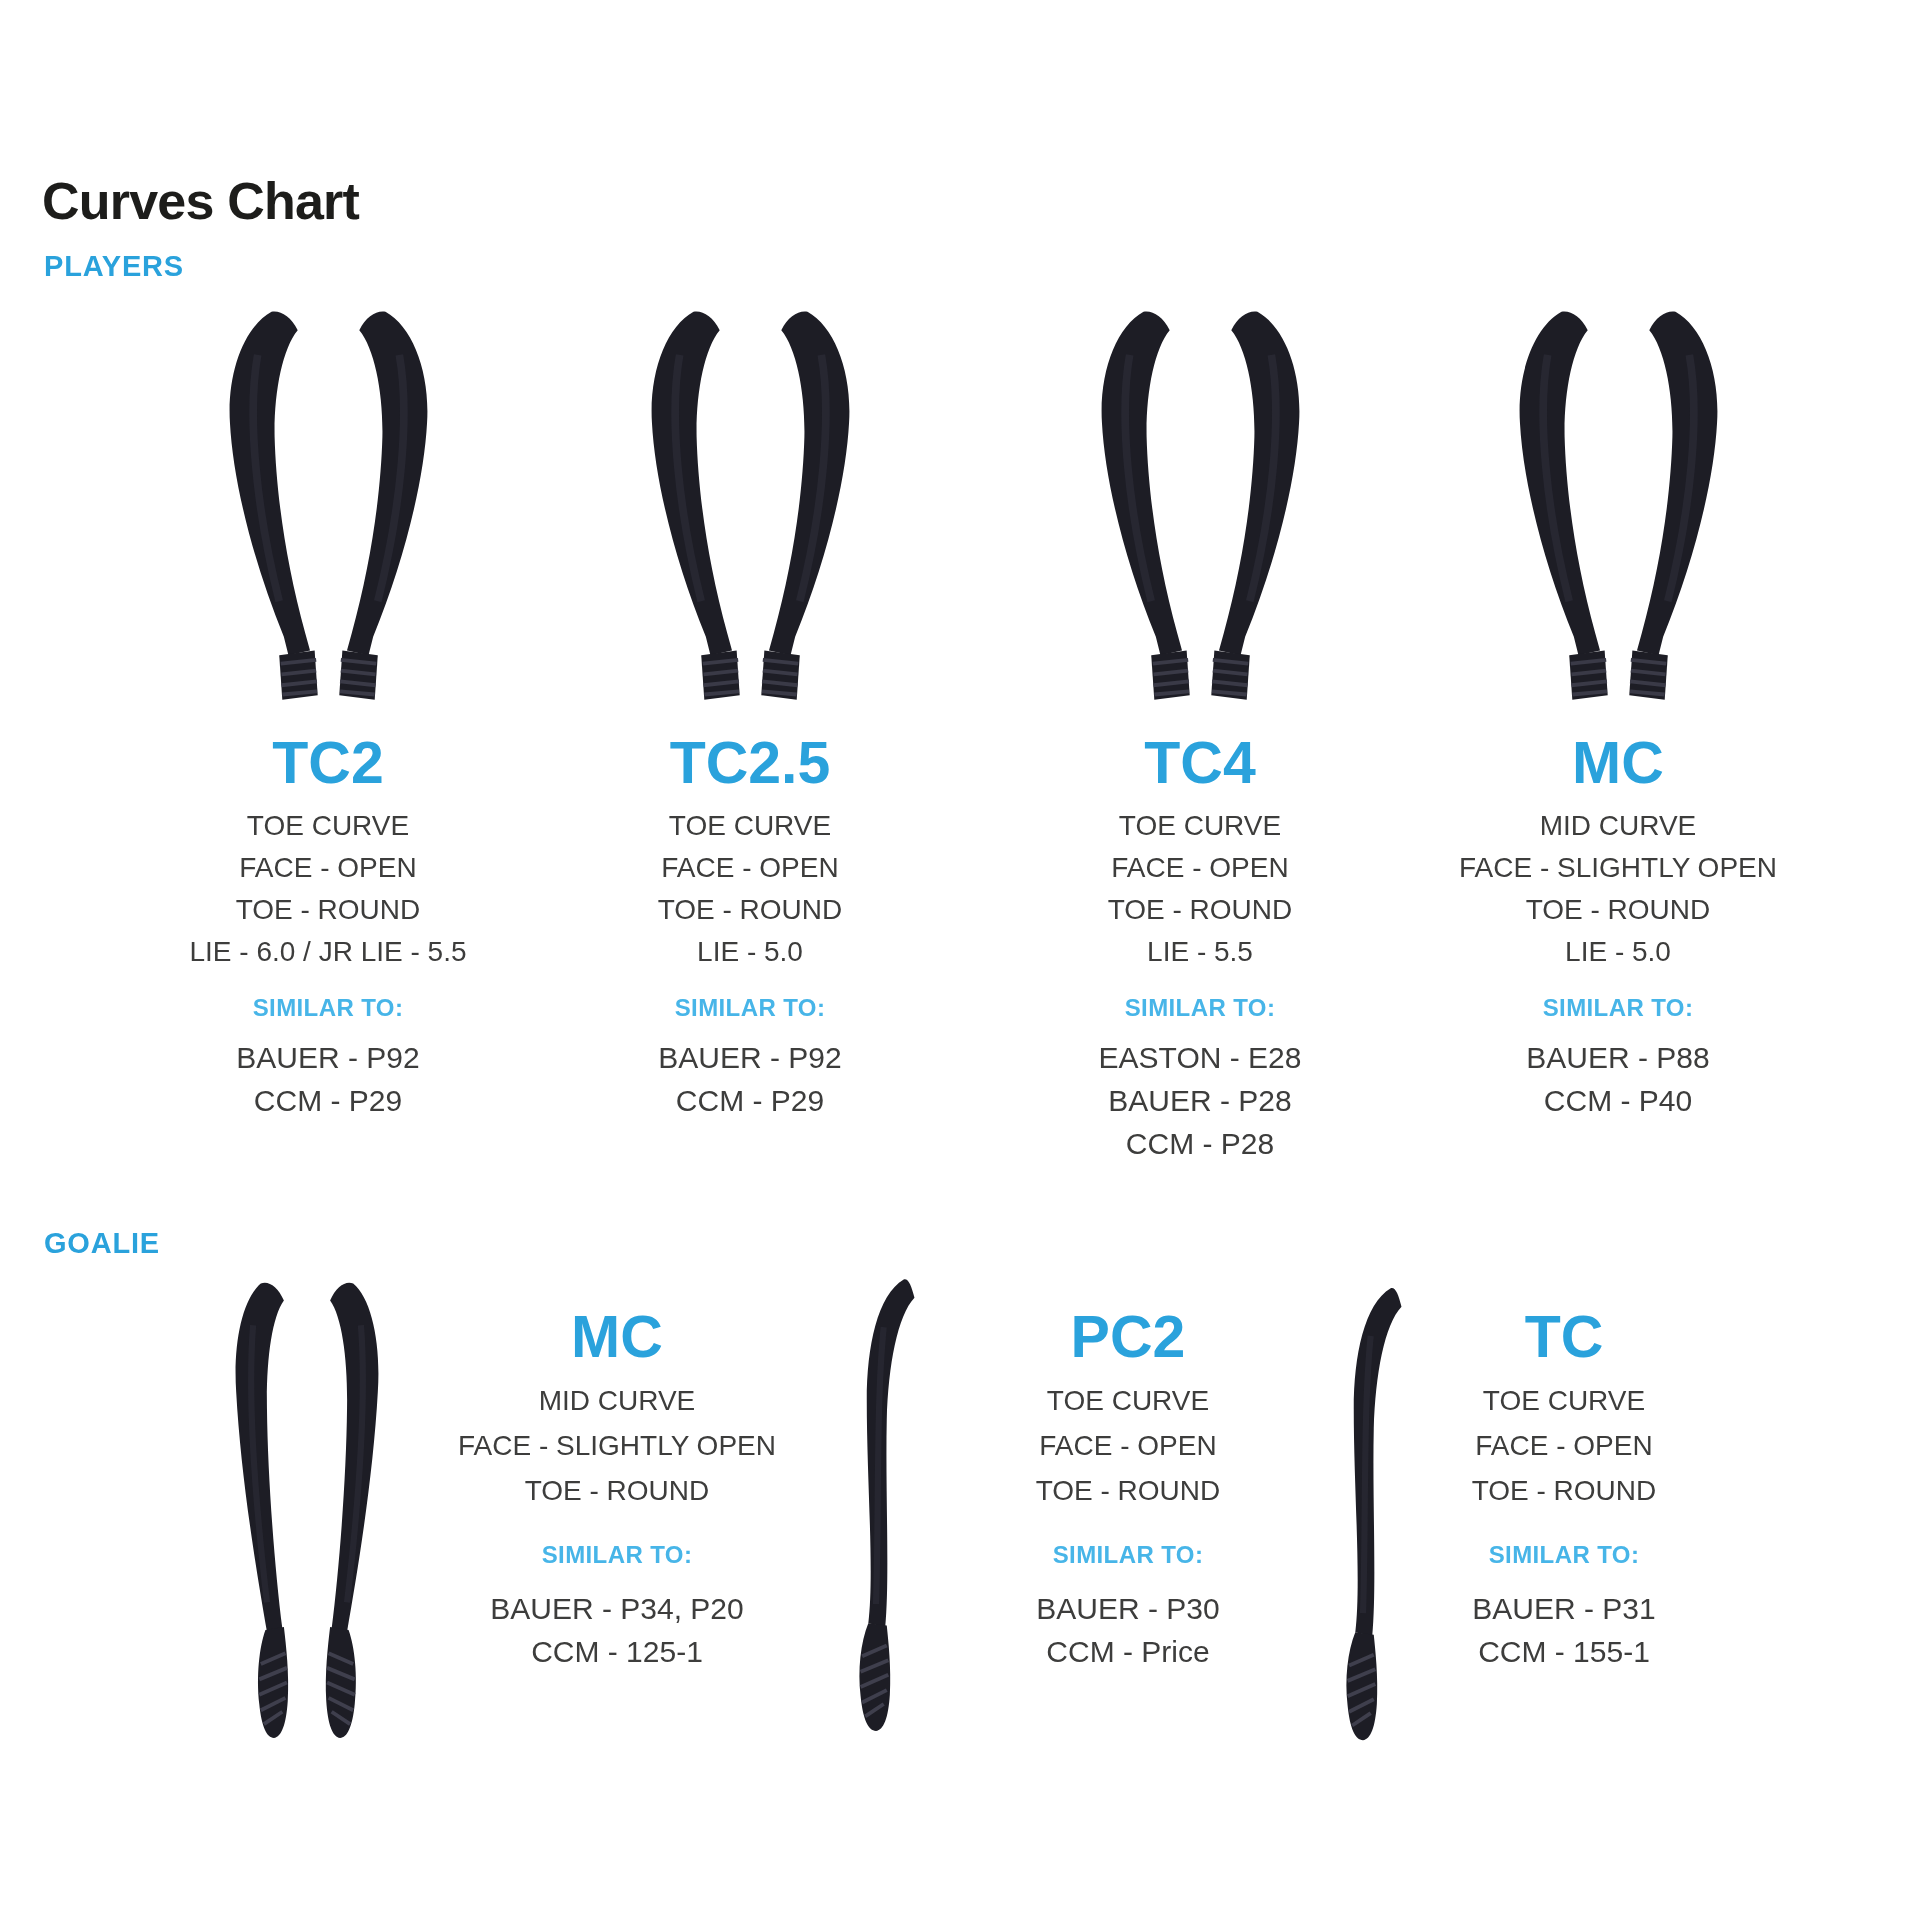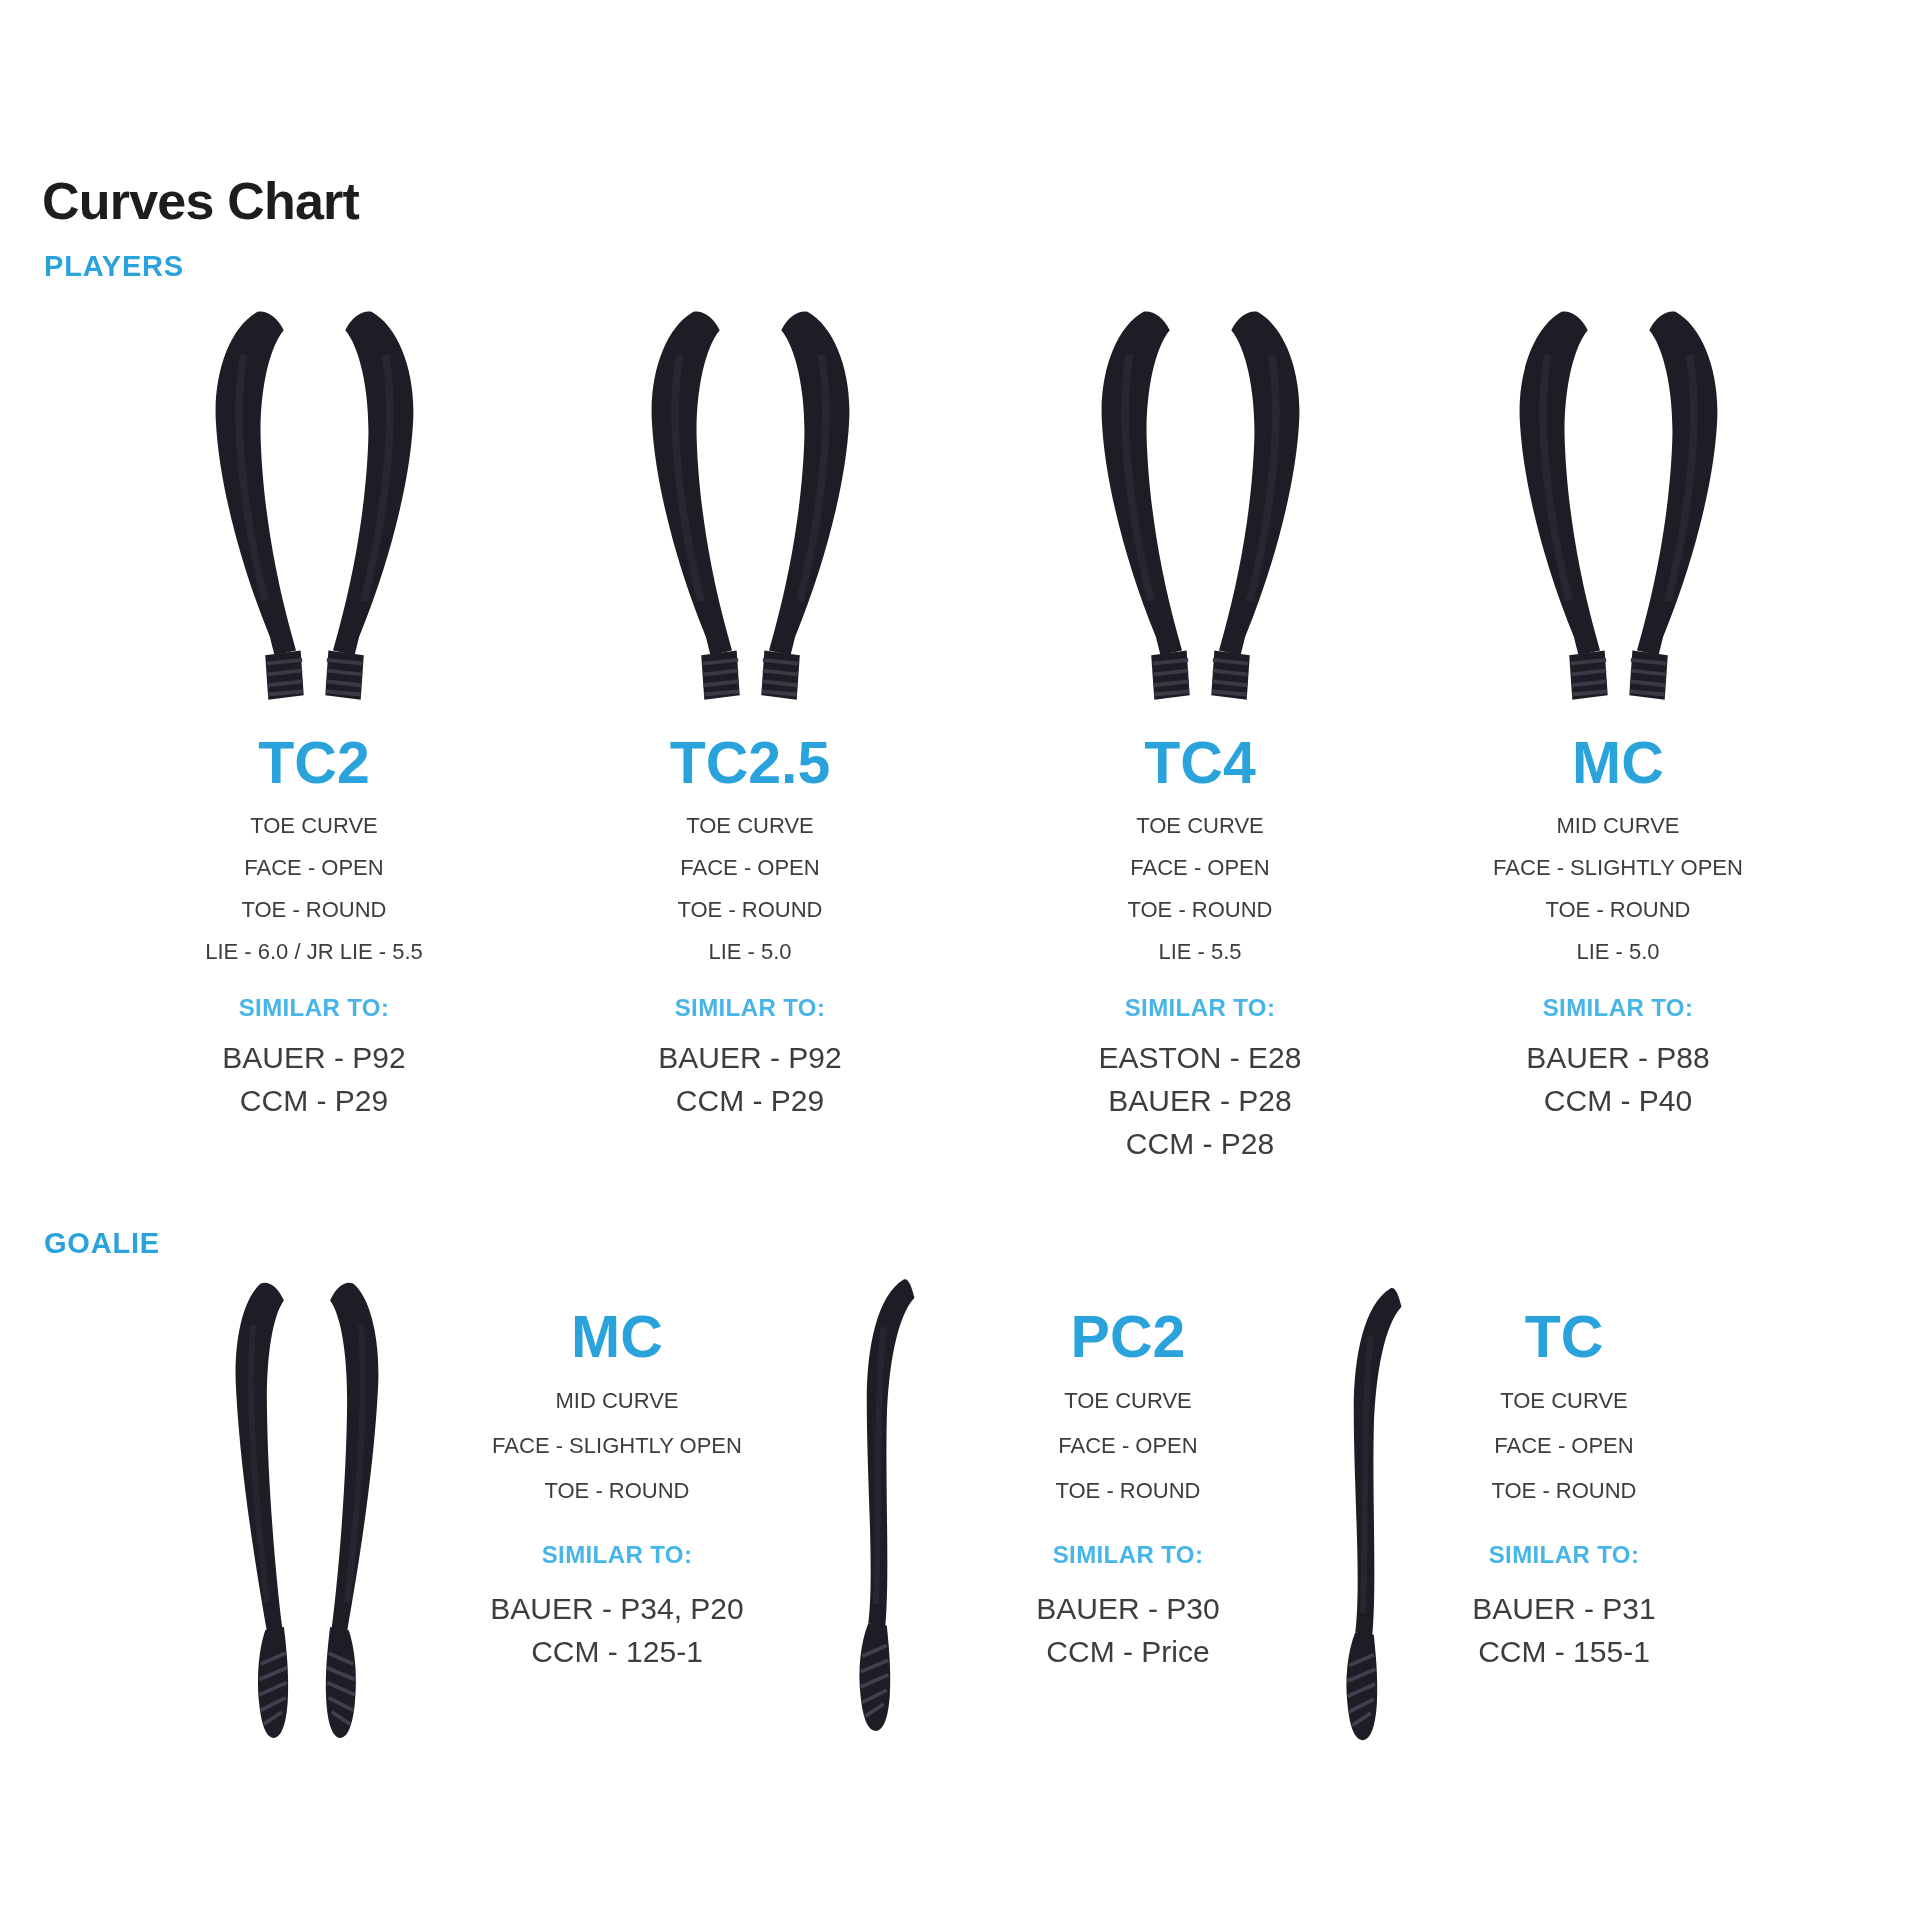--- a/index.html
+++ b/index.html
@@ -27,21 +27,21 @@
 
   .curve-col{
     position:absolute;top:307px;width:432px;text-align:center;
   }
   .curve-col .blade-art{display:block;margin:0 auto;}
   .curve-name{
     margin-top:34px;font-size:59px;font-weight:700;color:var(--accent);
     line-height:59px;letter-spacing:0px;
   }
   .spec-list{margin-top:12.3px;}
-  .spec-line{font-size:22px;line-height:42px;color:var(--text);}
+  .spec-line{font-size:28px;line-height:42px;color:var(--text);}
   .similar-label{
     margin-top:14px;font-size:24px;line-height:42px;font-weight:700;
     color:var(--accent-light);letter-spacing:0.4px;
   }
   .similar-list{margin-top:7px;}
   .similar-line{font-size:30px;line-height:43px;color:var(--text);}
 
   
   .goalie-art{position:absolute;}
   .goalie-text{position:absolute;top:1308px;text-align:center;}
@@ -92,21 +92,21 @@
       </g>
     </g>
   </defs>
 </svg>
 
 <div class="page">
 
   <h1 class="page-title">Curves Chart</h1>
   <div class="section-label players-label">PLAYERS</div>
 
-  <div class="curve-col" style="left:98px">
+  <div class="curve-col" style="left:112px">
     <svg class="blade-art" width="231" height="393" viewBox="0 0 300 510">
       <use href="#player-blade"></use>
       <g transform="translate(300,0) scale(-1,1)">
           <use href="#player-blade"></use>
         </g>
     </svg>
     <div class="curve-name">TC2</div>
     <div class="spec-list">
       <div class="spec-line">TOE CURVE</div>
       <div class="spec-line">FACE - OPEN</div>

